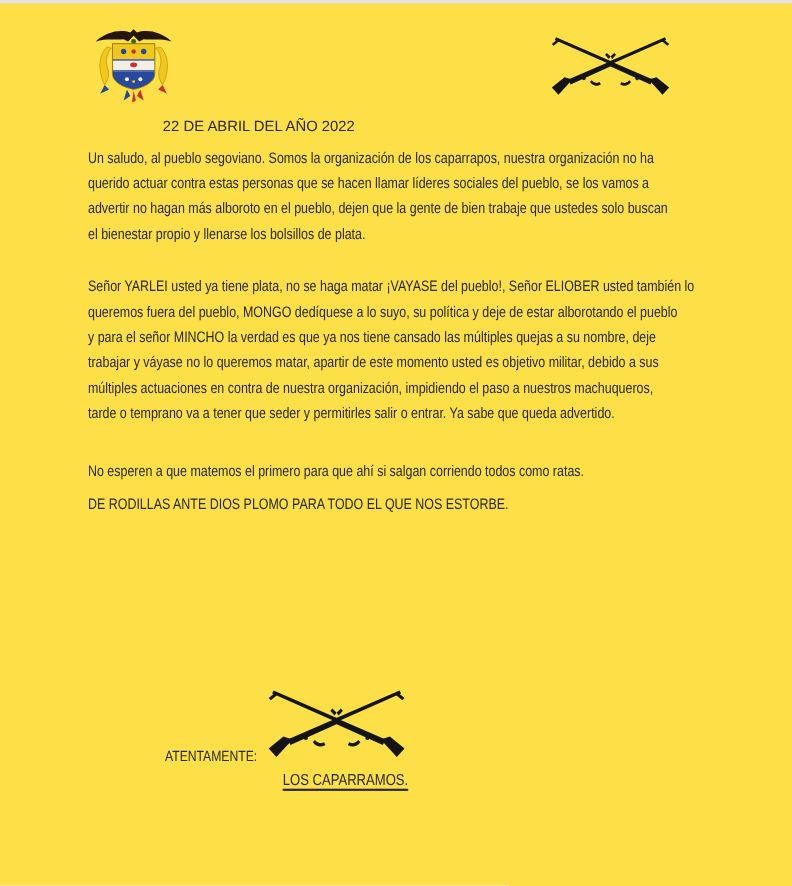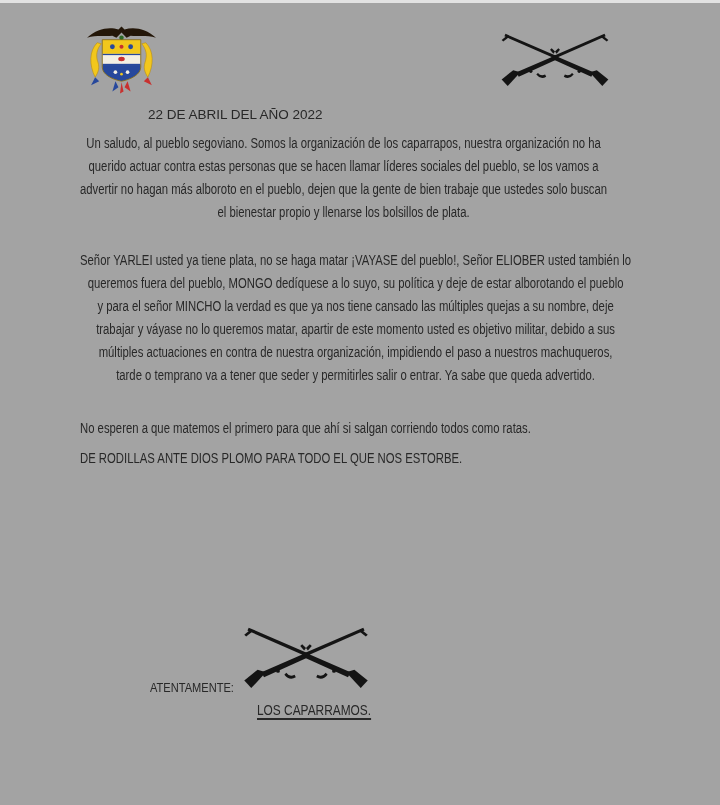--- a/index.html
+++ b/index.html
@@ -4,24 +4,23 @@
 <style>
   html, body { margin: 0; padding: 0; }
   body {
     width: 720px; height: 805px;
     background: #ffffff;
     font-family: "Liberation Sans", sans-serif;
   }
   .page {
     position: relative;
     width: 720px; height: 805px;
-    background: #a3a3a3;
+    background: #fde047;
     color: #282828;
     overflow: hidden;
-    text-align: center;
   }
   .top-edge {
     position: absolute; top: 0; left: 0; right: 0; height: 3px;
     background: #e2e2e2;
   }
   .emblem {
     position: absolute; left: 85px; top: 26px; width: 73px; height: 72px;
   }
   .rifles-top {
     position: absolute; left: 500px; top: 27px; width: 110px; height: 61px;

